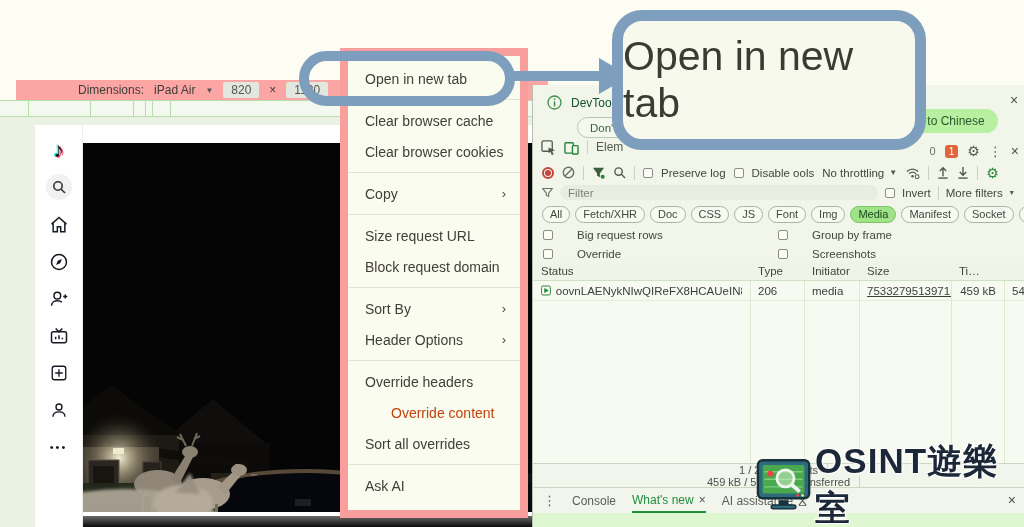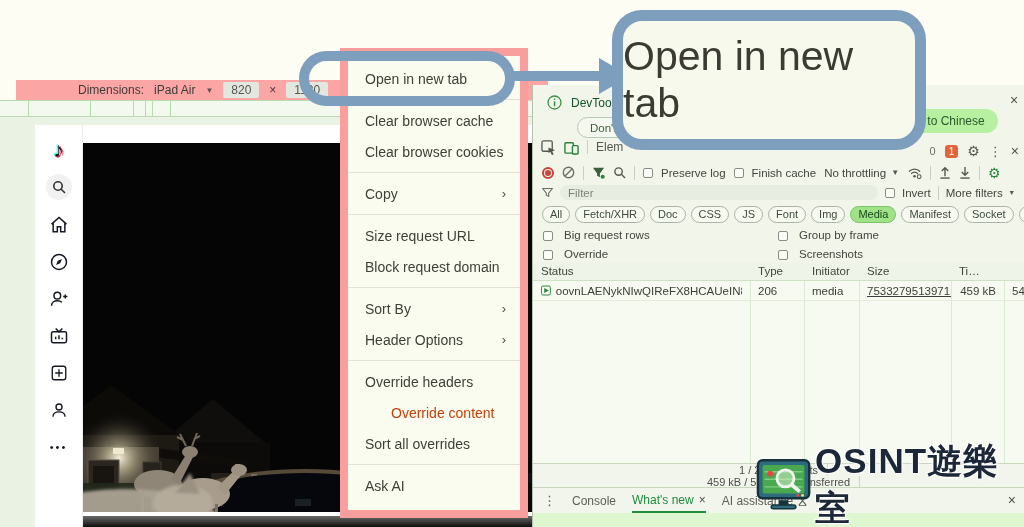--- a/index.html
+++ b/index.html
@@ -92,21 +92,21 @@
   .filter-input { width:318px; height:15px; background:#e7eee1; border-radius:8px;
     display:flex; align-items:center; padding:0 8px; font-size:11.5px; color:#7b8277; }
   .chips-row { position:absolute; left:0; top:119px; width:492px; height:20px;
     display:flex; align-items:center; gap:5px; padding:0 9px; }
   .chip { height:17px; padding:0 7px; border:1px solid #aab3a4; border-radius:9px;
     display:flex; align-items:center; font-size:11px; color:#3d4a3c; background:#f6faf0; white-space:nowrap; }
   .chip.active { background:#9fe287; border-color:#7cc46a; color:#194a1c; }
 
   .opts { position:absolute; left:0; top:140px; width:492px; height:38px; font-size:11.5px; }
   .opt-row { display:flex; align-items:center; height:19px; }
-  .opt-cell { display:flex; align-items:flex-end; gap:11px; }
+  .opt-cell { display:flex; align-items:center; gap:24px; }
   .opt-col1 { width:245px; padding-left:10px; }
 
   .tbl { position:absolute; left:0; top:177px; width:492px; height:201px; background:#f7faf0; }
   .tbl-colline { position:absolute; top:0; width:1px; height:100%; background:#dcead3; }
   .tbl-head { position:absolute; left:0; top:0; width:492px; height:19px; background:#eef4e7;
     border-bottom:1px solid #cfe0c5; display:grid; grid-template-columns:217px 54px 55px 92px 53px 21px;
     align-items:center; font-size:11.5px; color:#43463f; }
   .tbl-head span { padding:0 8px; overflow:hidden; white-space:nowrap; }
   .tbl-row { position:absolute; left:0; top:19px; width:492px; height:20px;
     border-bottom:1px solid #e3eeda; display:grid; grid-template-columns:217px 54px 55px 92px 53px 21px;
@@ -408,21 +408,21 @@
       <span>
         <svg width="13" height="13" viewBox="0 0 14 14">
             <circle cx="6" cy="6" r="4" fill="none" stroke="#55584f" stroke-width="1.5"></circle>
             <line x1="9" y1="9" x2="13" y2="13" stroke="#55584f" stroke-width="1.5"></line>
           </svg>
       </span>
       <span class="tb-sep"></span>
       <span class="cb"></span>
       <span class="tool-label">Preserve log</span>
       <span class="cb"></span>
-      <span class="tool-label">Finish cache</span>
+      <span class="tool-label">Disable ools</span>
       <span class="throttle">
         <span class="tool-label">No throttling</span>
         <span class="caret">▼</span>
       </span>
       <span>
         <svg width="15" height="13" viewBox="0 0 16 14">
             <path d="M2 6 C5.5 2.5 10.5 2.5 14 6 M4.3 8.3 C6.5 6.2 9.5 6.2 11.7 8.3" fill="none" stroke="#55584f" stroke-width="1.4"></path>
             <circle cx="8" cy="11" r="1.4" fill="#55584f"></circle>
             <circle cx="13" cy="11.5" r="2" fill="none" stroke="#55584f" stroke-width="1.1"></circle>
           </svg>

